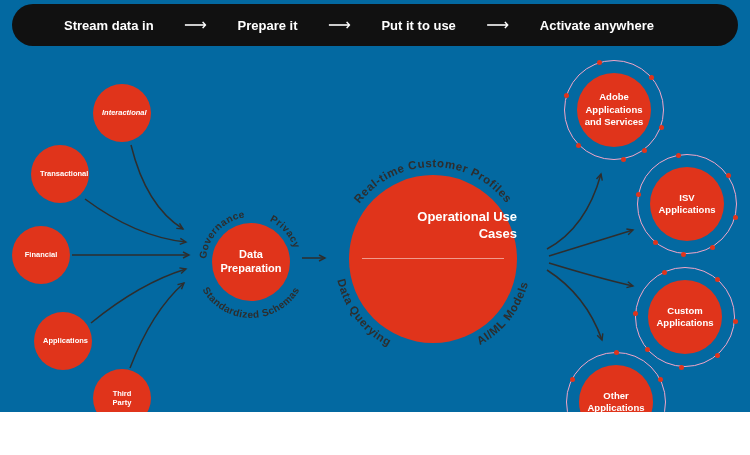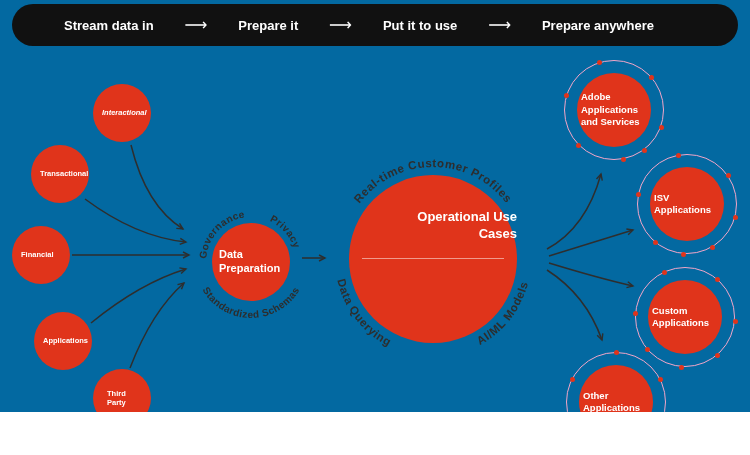--- a/index.html
+++ b/index.html
@@ -12,21 +12,21 @@
     position:absolute;left:12px;top:4px;width:726px;height:42px;
     background:#111111;border-radius:21px;
     display:flex;align-items:center;justify-content:space-between;
     padding:0 84px 0 52px;box-sizing:border-box;
   }
   .header-pill .step{color:#fff;font-size:13px;font-weight:bold;white-space:nowrap;}
   .header-pill .harrow{color:#fff;font-size:16px;font-weight:normal;line-height:1;}
   
   .rcircle{
     position:absolute;border-radius:50%;background:#E0341B;
-    display:flex;align-items:center;justify-content:center;text-align:left;
+    display:flex;align-items:center;justify-content:center;text-align:center;
     color:#fff;font-weight:bold;
   }
   .src{width:58px;height:58px;font-size:7.5px;line-height:1.25;}
   .src .lbl{width:40px;}
   .prep{left:212px;top:223px;width:78px;height:78px;font-size:11px;line-height:1.25;}
   .prep .lbl{width:64px;}
   .big{left:349px;top:175px;width:168px;height:168px;}
   .big-top,.big-bottom{
     position:absolute;left:0;width:168px;text-align:right;color:#fff;
     font-size:13px;font-weight:bold;line-height:1.3;
@@ -57,21 +57,21 @@
 
 <div class="canvas">
 
   <div class="header-pill">
     <span class="step">Stream data in</span>
     <span class="harrow">⟶</span>
     <span class="step">Prepare it</span>
     <span class="harrow">⟶</span>
     <span class="step">Put it to use</span>
     <span class="harrow">⟶</span>
-    <span class="step">Prepare anywhere</span>
+    <span class="step">Activate anywhere</span>
   </div>
 
   <svg class="overlay" width="750" height="455">
     <defs>
       <marker id="ah" markerWidth="10" markerHeight="10" refX="7" refY="4" orient="auto" markerUnits="userSpaceOnUse">
         <path d="M1,1 L7,4 L1,7" stroke="#2E2E2E" stroke-width="1.4" fill="none"></path>
       </marker>
       <path id="prepTop" d="M 206 262 A 45 45 0 1 1 296 262" fill="none"></path>
       <path id="prepBottom" d="M 195 262 A 56 56 0 1 0 307 262" fill="none"></path>
       <path id="bigTop" d="M 341 259 A 92 92 0 1 1 525 259" fill="none"></path>

